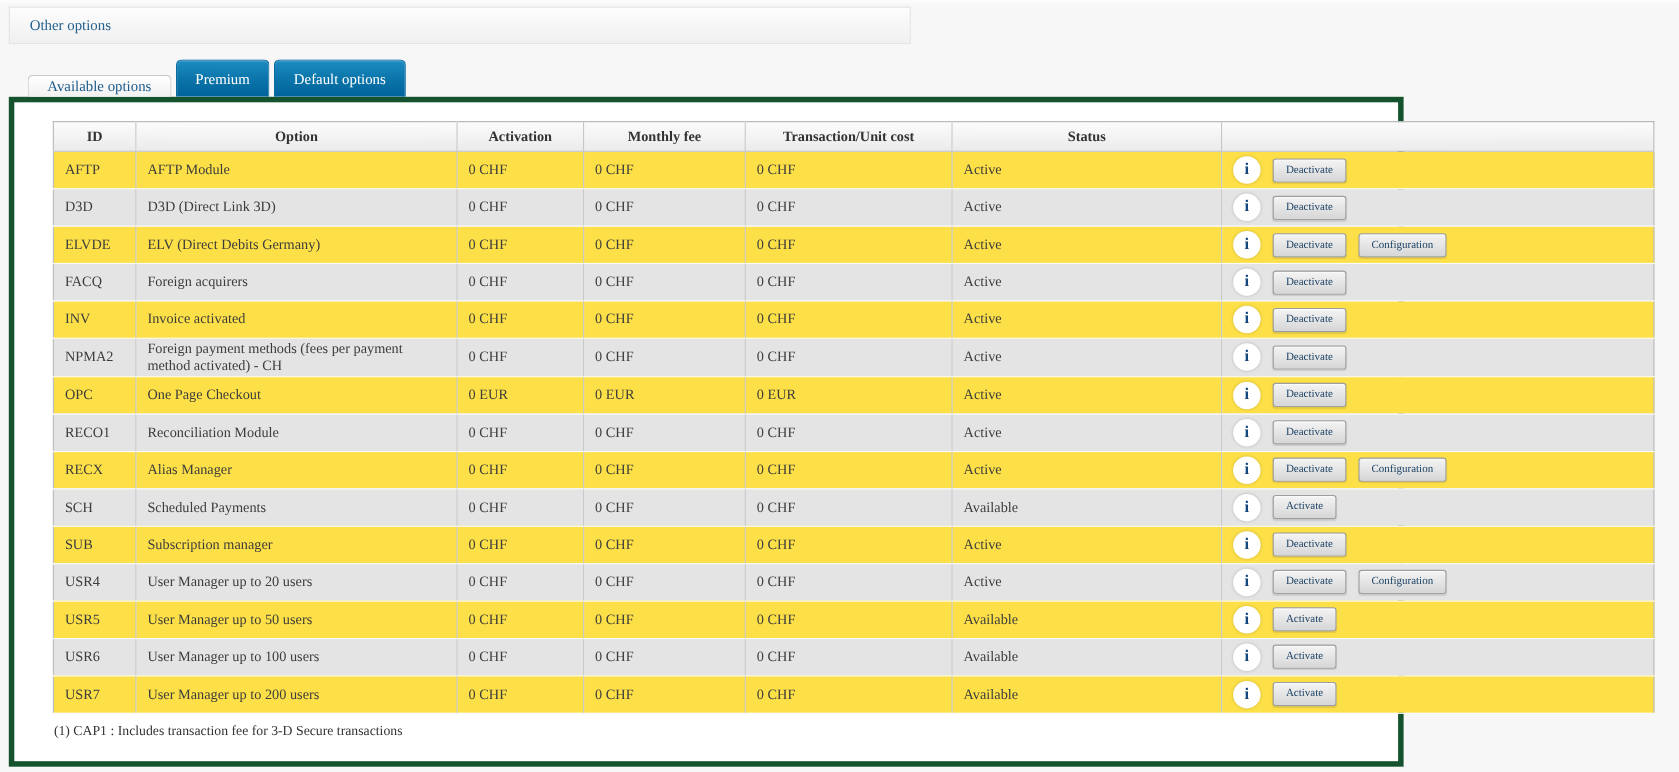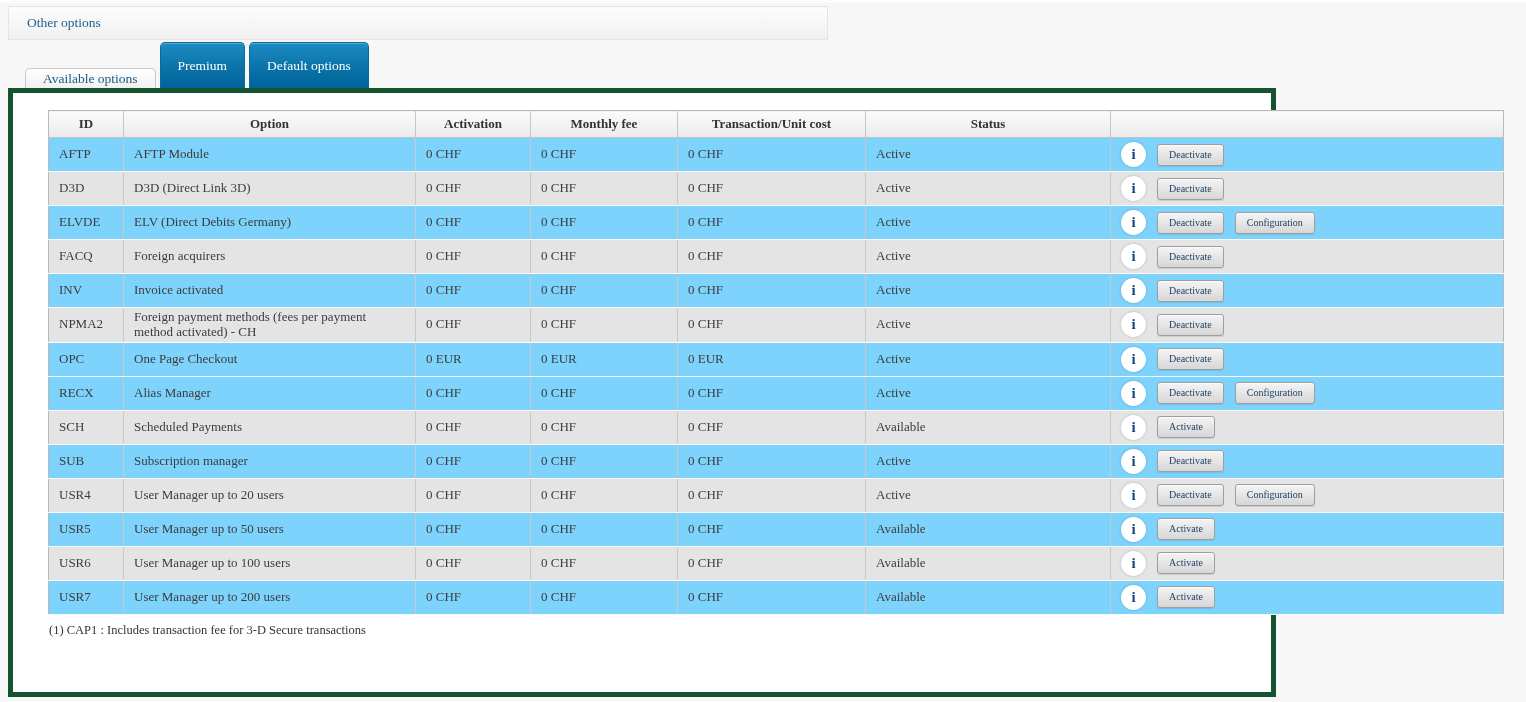--- a/index.html
+++ b/index.html
@@ -23,21 +23,21 @@
     color: #24618e; font-size: 13.5px;
   }
 
   
   .tab-bar {
     position: absolute; left: 25px; top: 53px;
     display: flex; align-items: flex-end; gap: 4px;
     z-index: 3; height: 32px;
   }
   .tab {
-    height: 46px; padding: 0 17px;
+    height: 34px; padding: 0 17px;
     display: flex; align-items: center;
     border-top-left-radius: 5px; border-top-right-radius: 5px;
     font-size: 13.5px; white-space: nowrap; cursor: pointer;
     background: linear-gradient(#1d8cc1 0%, #0a73a8 55%, #00639b 100%);
     color: #ffffff;
     border: 1px solid #0b6ba0; border-bottom: none;
     box-shadow: inset 0 1px 0 rgba(255,255,255,.25);
   }
   .tab.active {
     height: 20px;
@@ -76,21 +76,21 @@
   table.options thead th:last-child { border-right: none; }
   table.options tbody td {
     height: 34px;
     border-right: 1px solid #c9c9c9;
     border-bottom: 1px solid #fafafa;
     padding: 2px 8px 2px 10px;
     vertical-align: middle;
     line-height: 1.15;
   }
   table.options tbody td:last-child { border-right: none; }
-  tr.odd  td { background: #7dd3fc; }
+  tr.odd  td { background: #fde047; }
   tr.even td { background: #e4e4e4; }
 
   .actions { display: flex; align-items: center; gap: 11px; }
   .info-icon {
     width: 25px; height: 25px; border-radius: 50%;
     background: #ffffff;
     box-shadow: 0 0 3px rgba(0,0,0,.20);
     color: #14477e; font-weight: bold; font-size: 15px;
     display: flex; align-items: center; justify-content: center;
     flex: 0 0 auto; cursor: pointer;
@@ -246,20 +246,34 @@
             <td>0 EUR</td>
             <td>0 EUR</td>
             <td>Active</td>
             <td>
               <div class="actions">
                 <span class="info-icon">i</span>
               <button class="action-btn">Deactivate</button>
               </div>
             </td>
           </tr>
+          <tr class="even">
+            <td>RECO1</td>
+            <td>Reconciliation Module</td>
+            <td>0 CHF</td>
+            <td>0 CHF</td>
+            <td>0 CHF</td>
+            <td>Active</td>
+            <td>
+              <div class="actions">
+                <span class="info-icon">i</span>
+              <button class="action-btn">Deactivate</button>
+              </div>
+            </td>
+          </tr>
           <tr class="odd">
             <td>RECX</td>
             <td>Alias Manager</td>
             <td>0 CHF</td>
             <td>0 CHF</td>
             <td>0 CHF</td>
             <td>Active</td>
             <td>
               <div class="actions">
                 <span class="info-icon">i</span>

